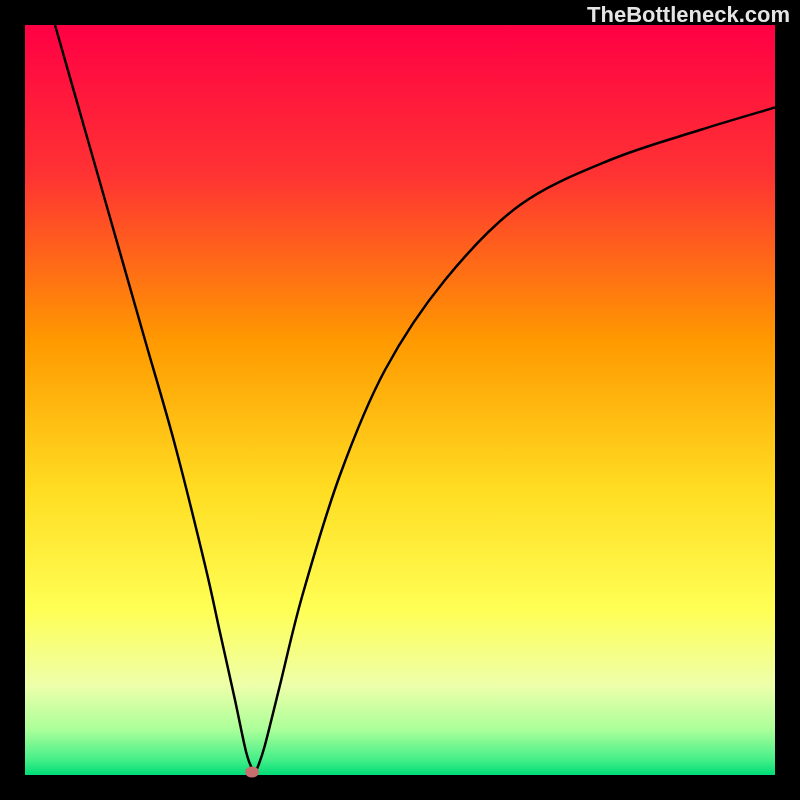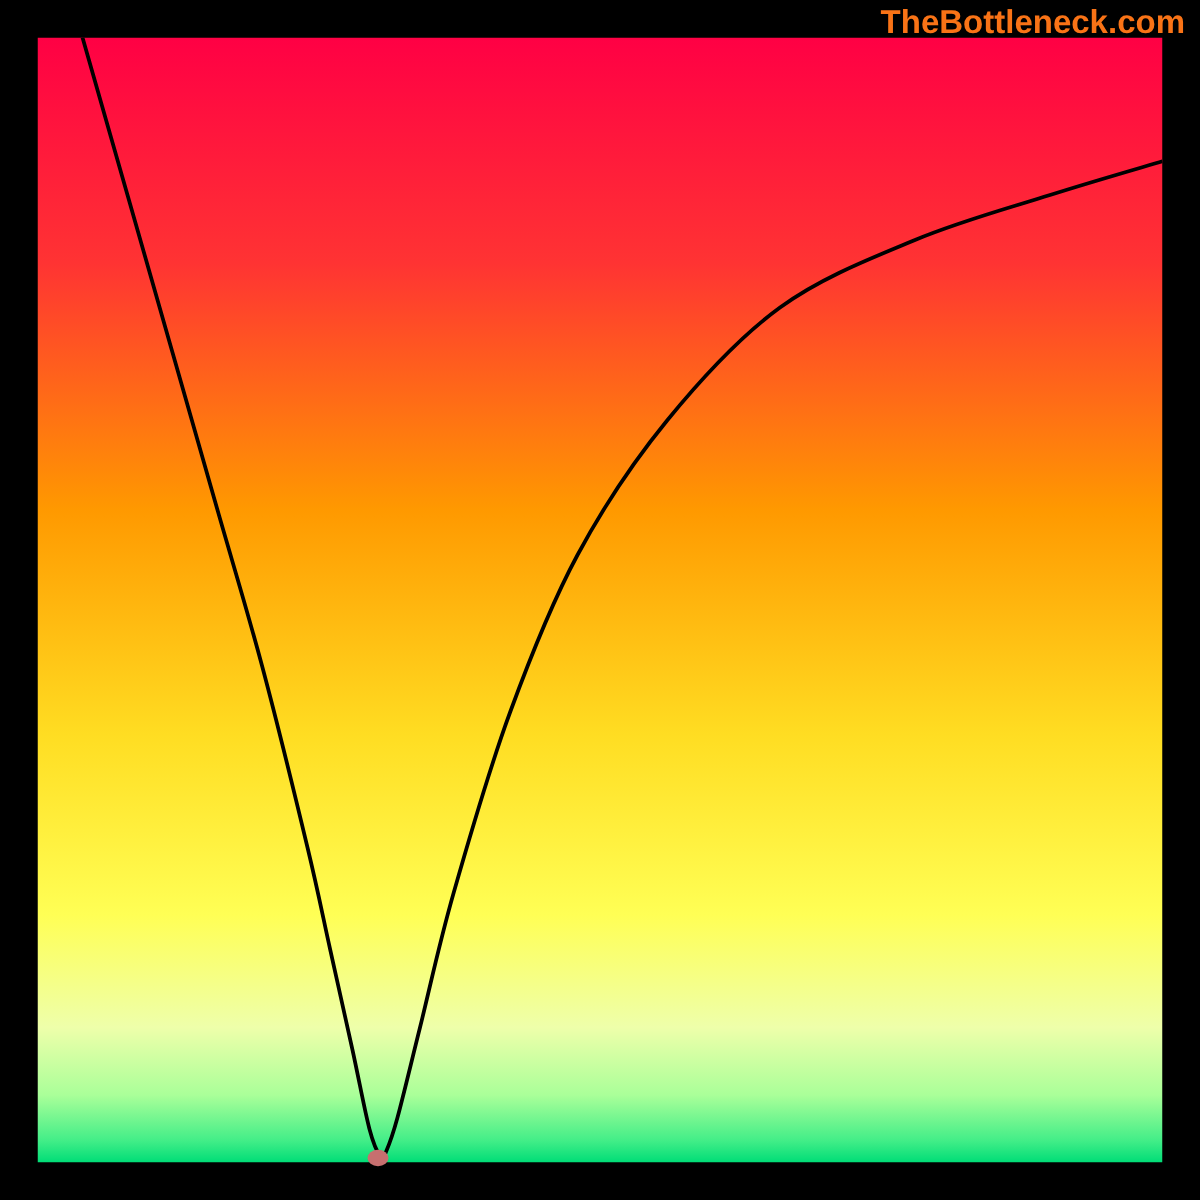--- a/index.html
+++ b/index.html
@@ -14,21 +14,21 @@
     position: relative;
     overflow: hidden;
   }
   .watermark {
     position: absolute;
     top: 2px;
     right: 10px;
     font-family: Arial, sans-serif;
     font-size: 22px;
     font-weight: bold;
-    color: #f97316;
+    color: #e5e5e5;
     z-index: 10;
   }
   .plot-area {
     position: absolute;
     top: 25px;
     left: 25px;
     width: 750px;
     height: 750px;
   }
   .gradient-bg {

